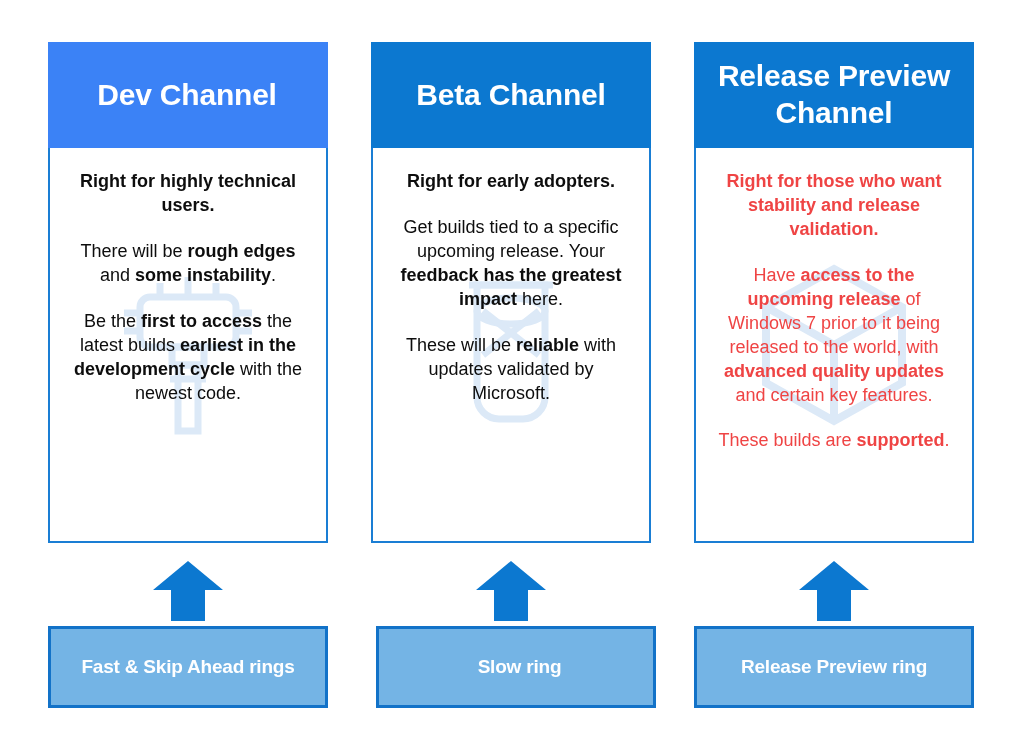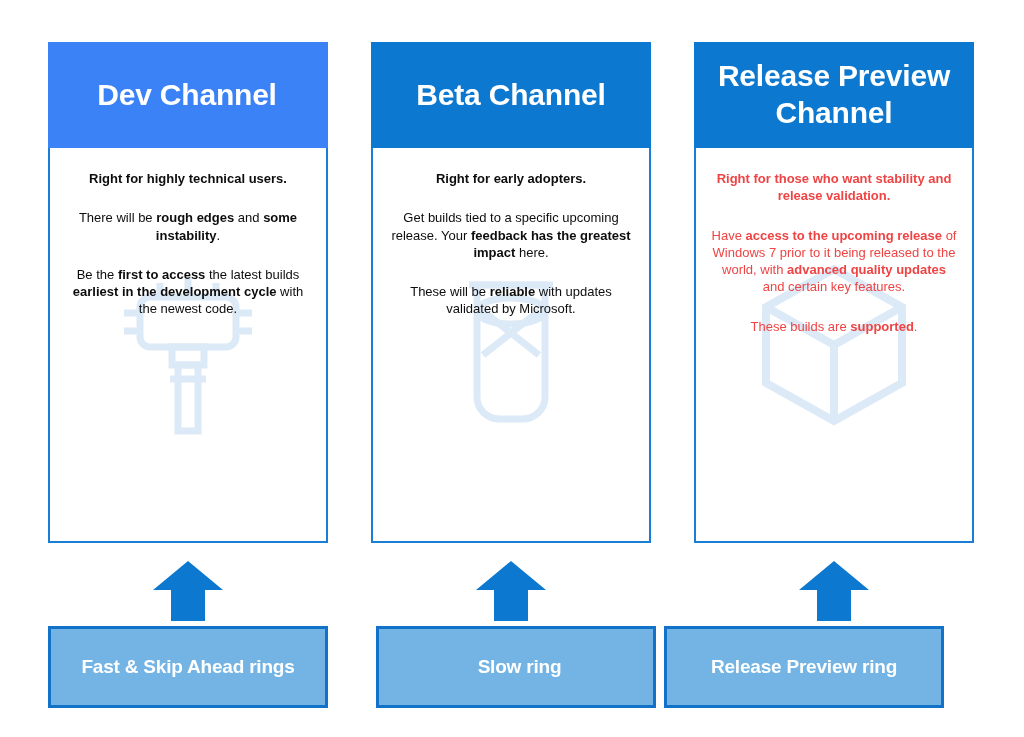--- a/index.html
+++ b/index.html
@@ -82,21 +82,21 @@
     opacity: 1;
     pointer-events: none;
     z-index: 0;
   }
 
   .body-text {
     position: relative;
     z-index: 1;
     text-align: center;
     color: #0d0d0d;
-    font-size: 13px;
+    font-size: 18px;
     line-height: 1.33;
   }
   .body-text p {
     margin: 0 0 22px 0;
   }
   .body-text p:last-child { margin-bottom: 0; }
   .body-text b { font-weight: bold; }
 
   
   .arrow {
@@ -122,21 +122,21 @@
     display: flex;
     align-items: center;
     justify-content: center;
     color: #ffffff;
     font-size: 19px;
     font-weight: bold;
     letter-spacing: -0.2px;
   }
   .ring-1 { left: 48px; }
   .ring-2 { left: 376px; padding-left: 7px; }
-  .ring-3 { left: 664px; }
+  .ring-3 { left: 694px; }
 </style>
 </head>
 <body>
 
 <div class="diagram">
 
   <div class="column col-1">
     <div class="card">
       <div class="card-header" style="background: #3b82f6; padding-left: 8px;">
         <div class="card-header-title">Dev Channel</div>

